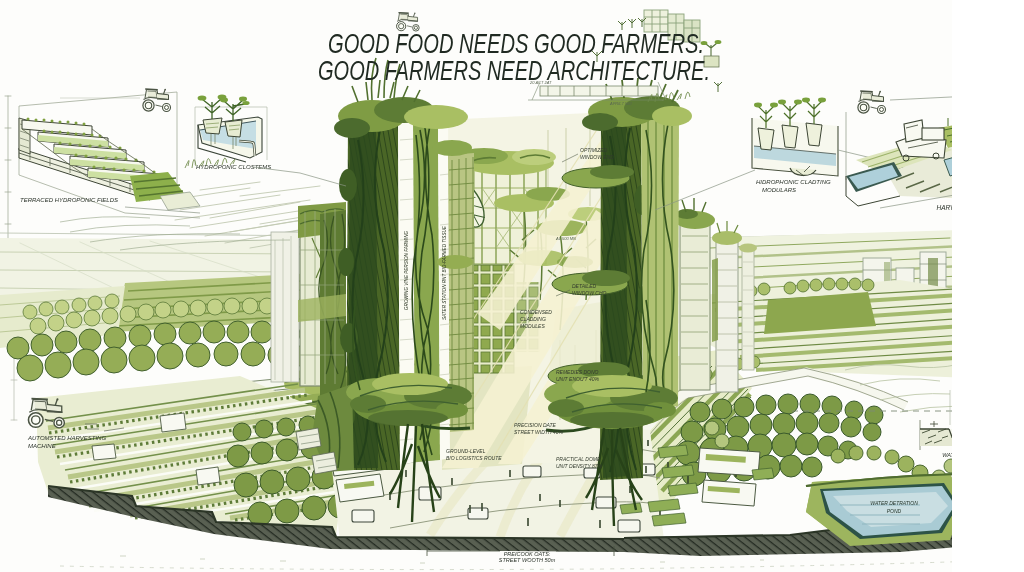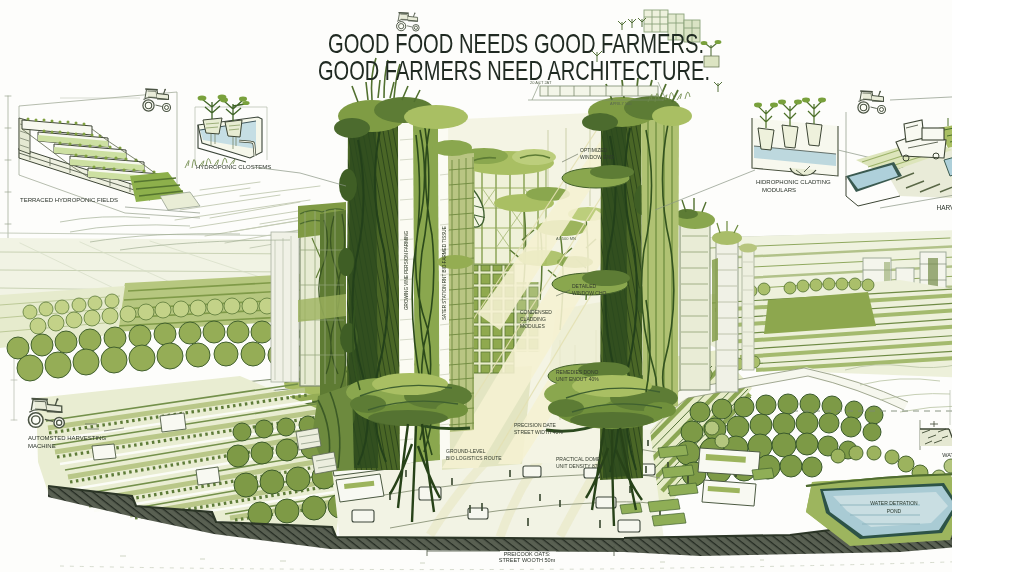--- a/index.html
+++ b/index.html
@@ -1,15 +1,15 @@
 <!DOCTYPE html>
 <html><head><meta charset="utf-8">
 <style>
 html,body{margin:0;padding:0;background:#fff;}
-#c{position:relative;width:952px;height:572px;overflow:hidden;font-family:"Liberation Sans",sans-serif;}
+#c{position:relative;width:952px;height:572px;overflow:hidden;font-family:"Liberation Sans",sans-serif;font-style:italic;}
 svg{position:absolute;top:0;left:0;}
 </style></head>
 <body>
 <div id="c">
 <svg width="1024" height="572" viewBox="0 0 1024 572">
 <defs>
 
 <pattern id="ph" width="7" height="7" patternUnits="userSpaceOnUse" patternTransform="rotate(32)">
   <rect width="7" height="7" fill="none"></rect>
   <line x1="0" y1="0" x2="7" y2="0" stroke="#9aa893" stroke-width="0.8"></line>

